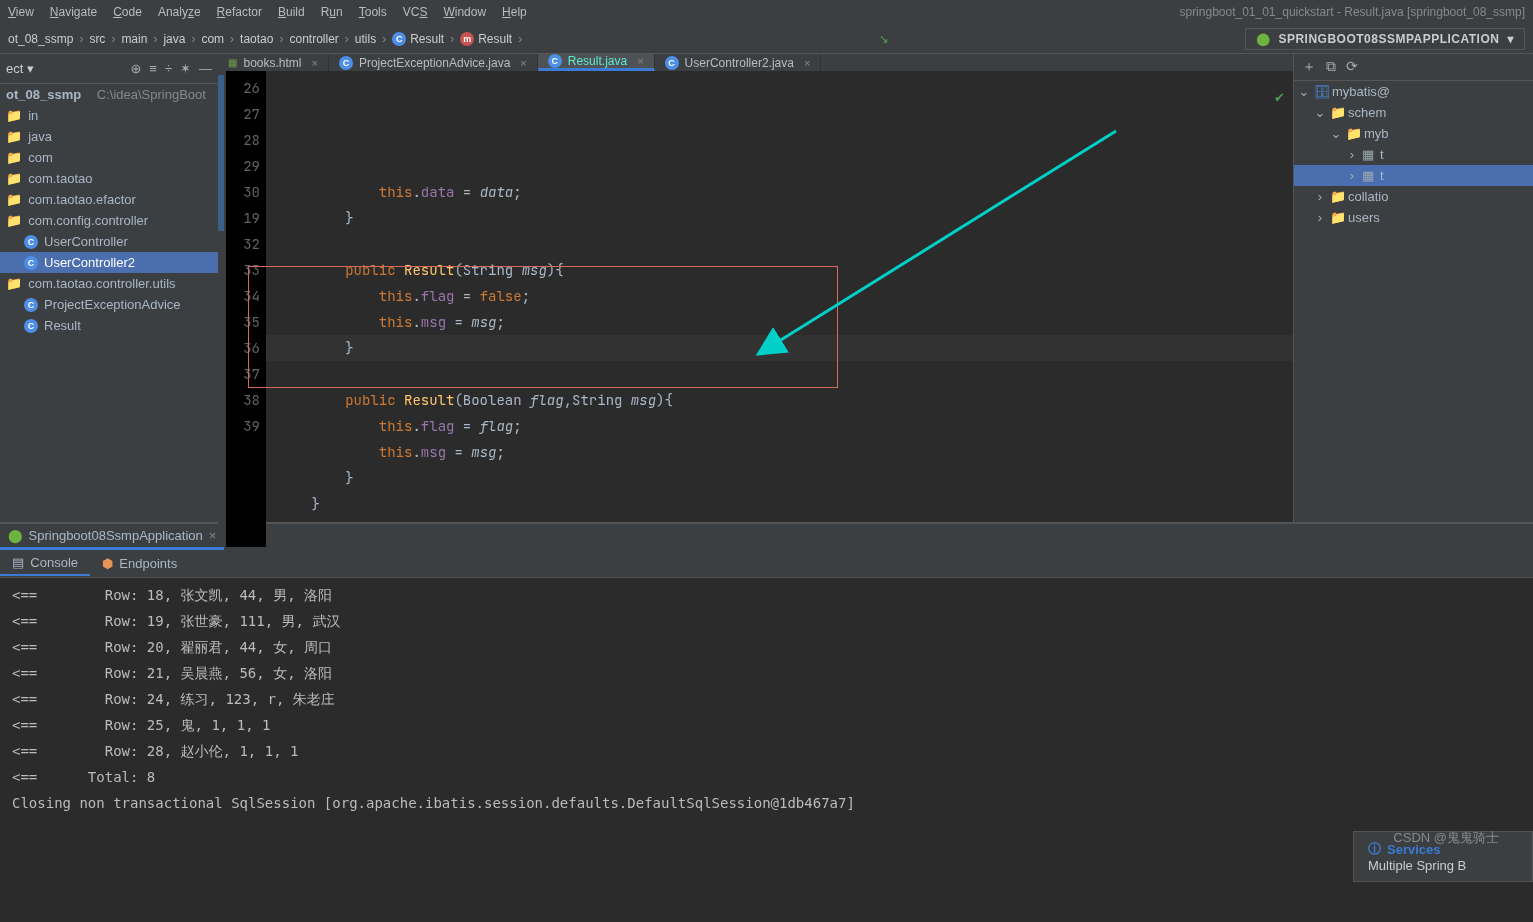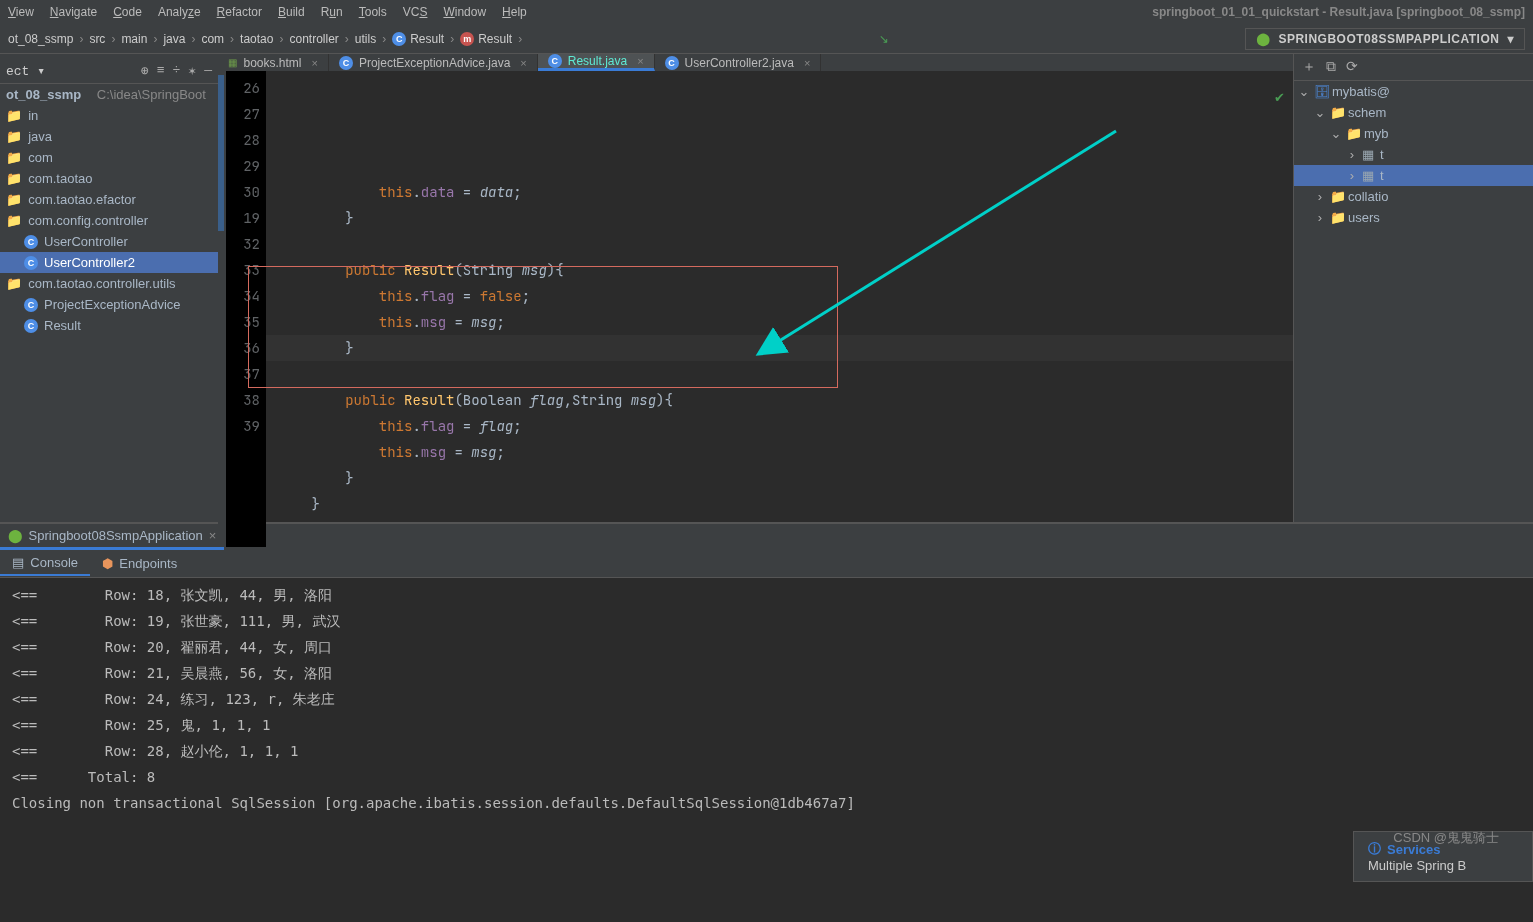--- a/index.html
+++ b/index.html
@@ -8,31 +8,31 @@
   color: #a9b7c6;
   font-family: "Segoe UI", sans-serif;
   font-size: 13px;
   width: 1533px;
   height: 922px;
   overflow: hidden;
   position: relative;
 }
 .menu-bar { height: 24px; background: #3c3f41; display: flex; align-items: center; padding: 0 8px; gap: 16px; color: #bbb; font-size: 12px; }
 .menu-bar span u { text-decoration: underline; }
-.title-text { margin-left: auto; color: #888; font-weight: bold; }
+.title-text { margin-left: auto; color: #888; }
 .breadcrumb-bar { height: 30px; background: #3c3f41; border-bottom: 1px solid #555; display: flex; align-items: center; padding: 0 8px; gap: 6px; font-size: 12px; }
 .breadcrumb-bar .crumb { color: #ccc; display: flex; align-items: center; gap: 4px; }
 .breadcrumb-bar .sep { color: #888; }
 .ico-c { display: inline-flex; width: 14px; height: 14px; border-radius: 50%; background: #4e8ee6; color: #fff; font-size: 9px; align-items: center; justify-content: center; font-weight: bold; }
 .ico-m { display: inline-flex; width: 14px; height: 14px; border-radius: 50%; background: #c75450; color: #fff; font-size: 9px; align-items: center; justify-content: center; font-weight: bold; }
 .run-config { margin-left: auto; display: flex; align-items: center; gap: 8px; background: #3c3f41; border: 1px solid #555; padding: 3px 10px; font-weight: bold; letter-spacing: 0.5px; color: #ccc; }
 .run-config .spring-ico { color: #6db33f; }
 .main-row { display: flex; height: 468px; }
 .sidebar { width: 218px; background: #3c3f41; display: flex; flex-direction: column; }
-.sidebar-toolbar { display: flex; align-items: flex-end; justify-content: space-between; padding: 4px 6px; border-bottom: 1px solid #555; height: 30px; font-family: Liberation Mono, monospace; }
+.sidebar-toolbar { display: flex; align-items: center; justify-content: space-between; padding: 4px 6px; border-bottom: 1px solid #555; height: 30px; }
 .sidebar-toolbar .left { color: #ccc; }
 .sidebar-toolbar .icons { display: flex; gap: 8px; color: #aaa; font-size: 13px; }
 .tree { flex: 1; overflow: hidden; }
 .tree-row { display: flex; align-items: center; padding: 3px 6px; gap: 6px; font-size: 13px; white-space: nowrap; }
 .tree-row.selected { background: #4b6eaf; color: #fff; }
 .folder-ico { color: #9aa7b0; }
 .folder-ico.dark { color: #6e7b86; }
 .path-hint { color: #888; }
 .editor-area { flex: 1; background: #2b2b2b; display: flex; flex-direction: column; position: relative; }
 .tabs { height: 30px; background: #3c3f41; display: flex; align-items: stretch; }

